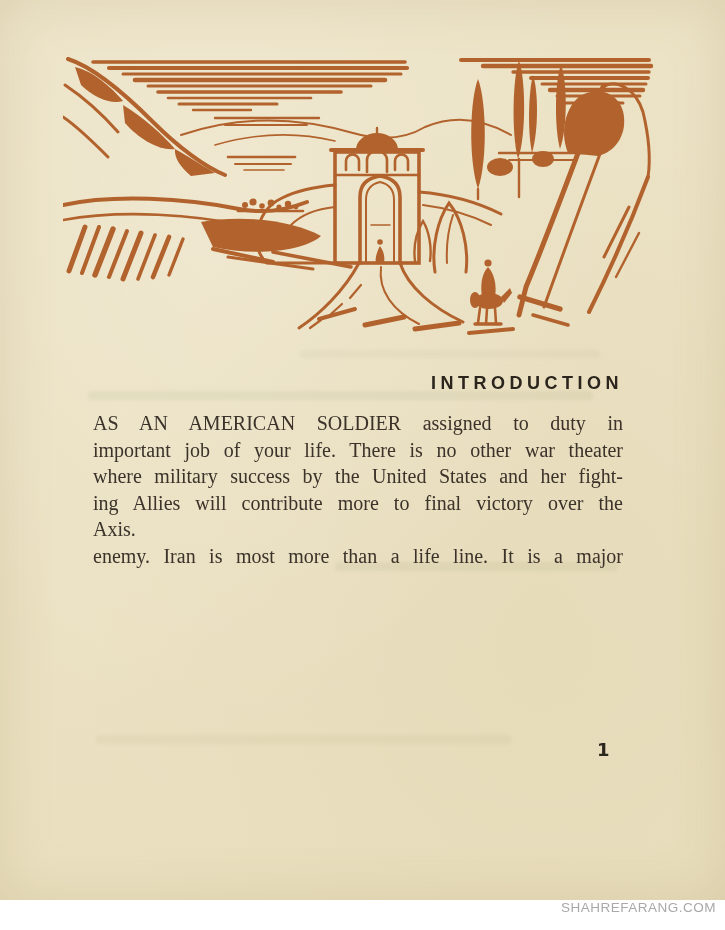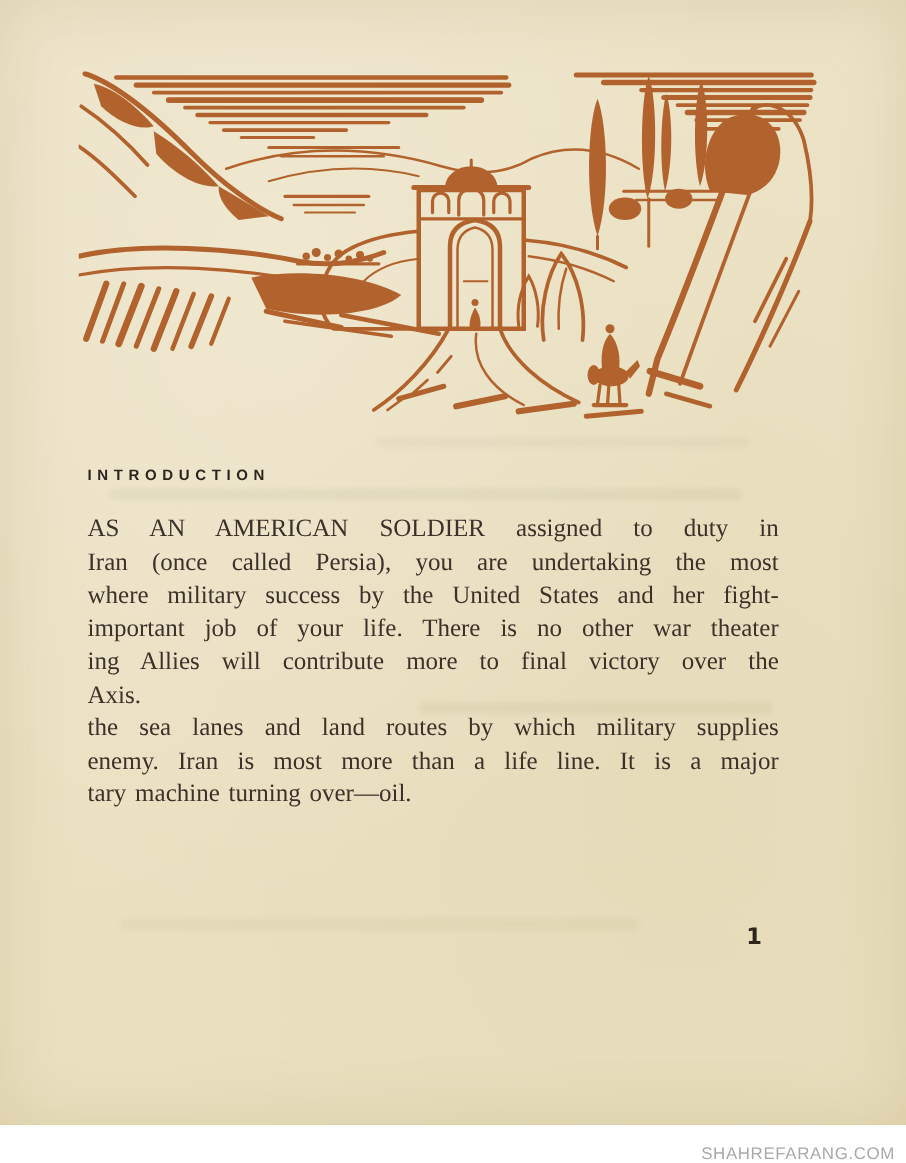--- a/index.html
+++ b/index.html
@@ -22,49 +22,49 @@
   .ghost.g2{left:335px;top:562px;width:283px;height:9px;}
   .ghost.g3{left:96px;top:735px;width:415px;height:9px;background:rgba(130,135,95,0.065);}
   .ghost.g4{left:300px;top:350px;width:300px;height:8px;background:rgba(130,135,95,0.06);}
 
   
   .illus{position:absolute;left:63px;top:57px;width:600px;height:285px;}
 
   
   .heading{
     position:absolute;left:70px;top:373px;width:553px;
-    text-align:left;
+    text-align:right;
     font-family:"Liberation Sans", sans-serif;
-    font-weight:bold;font-size:12px;letter-spacing:4.5px;
+    font-weight:bold;font-size:18px;letter-spacing:4.5px;
     color:#2b251d;
   }
 
   
   .bodytext{
     position:absolute;left:70px;top:410px;width:553px;
     font-size:20px;line-height:26.5px;color:#3b322a;
   }
   .line{
     text-align:justify;text-align-last:justify;
-    word-spacing:-1px;height:26.5px;overflow:hidden;
+    word-spacing:-1px;height:26.5px;overflow:hidden;margin-left:23px;
   }
   .line.para-end{text-align-last:left;word-spacing:2px;font-family:Liberation Serif, serif;}
   .line.indent{text-indent:28px;}
 
   
   .pagenum{
     position:absolute;left:597px;top:739px;
     font-family:"DejaVu Sans", sans-serif;font-weight:bold;
     font-size:18px;color:#2a251d;
   }
 
   
   .footer{
     position:absolute;left:0;top:900px;width:725px;height:30px;
-    background:#ffffff;display:flex;align-items:flex-end;justify-content:flex-end;
+    background:#ffffff;display:flex;align-items:flex-start;justify-content:flex-end;
   }
   .watermark{
     font-family:"Liberation Sans", sans-serif;
     font-size:13.5px;letter-spacing:0.5px;color:#a9a9a9;
     padding-right:9px;
   }
 </style>
 </head>
 <body>
 
@@ -214,28 +214,25 @@
       <path d="M424 252 L 423 267" stroke-width="2.6"></path>
       <path d="M432 251 L 433 266" stroke-width="2.6"></path>
       <path d="M412 267 H 438" stroke-width="3.4"></path>
     </g>
   </svg>
 
   <div class="heading">INTRODUCTION</div>
 
   <div class="bodytext">
     <div class="line">AS AN AMERICAN SOLDIER assigned to duty in</div>
-    <div class="line">Iran (once called Persia), you are undertaking the most</div>
+    <div class="line">important job of your life. There is no other war theater</div>
     <div class="line">where military success by the United States and her fight-</div>
-    <div class="line">important job of your life. There is no other war theater</div>
     <div class="line">ing Allies will contribute more to final victory over the</div>
     <div class="line para-end">Axis.</div>
-    <div class="line">the sea lanes and land routes by which military supplies</div>
     <div class="line">enemy. Iran is most more than a life line. It is a major</div>
-    <div class="line para-end">tary machine turning over—oil.</div>
   </div>
 
   <div class="pagenum">1</div>
 </div>
 
 <div class="footer">
   <span class="watermark">SHAHREFARANG.COM</span>
 </div>
 
 </body></html>

